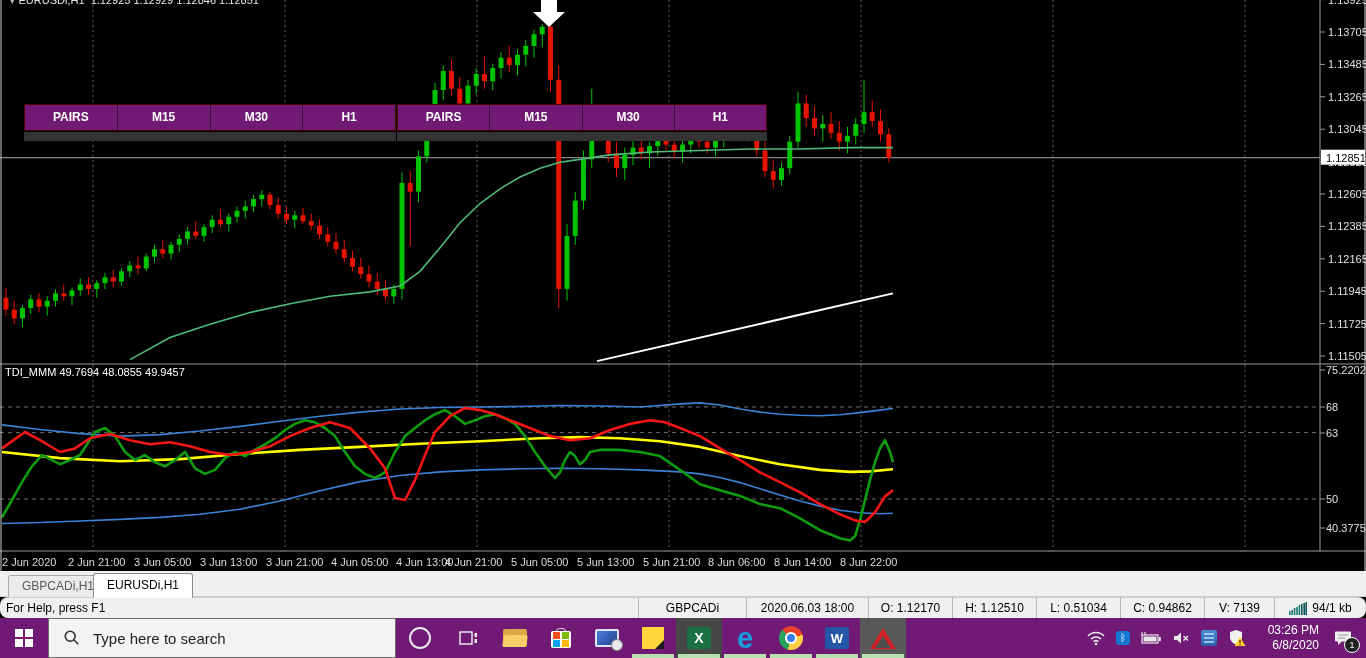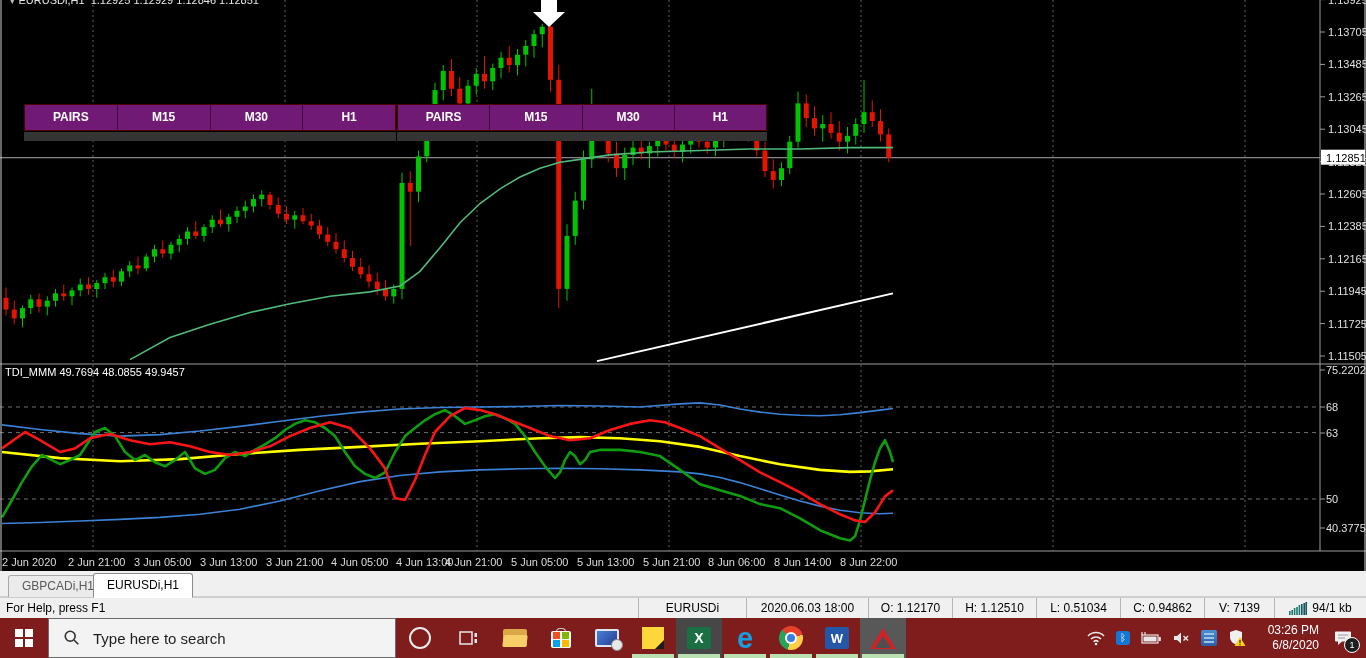--- a/index.html
+++ b/index.html
@@ -21,29 +21,29 @@
   #tab-bar{position:absolute;top:571px;left:0;width:1366px;height:26px;background:#f0f0f0;
            border-bottom:1px solid #d0d0d0;box-sizing:border-box;}
   .tab{position:absolute;height:21px;line-height:21px;padding:0 13px;font-size:12px;
        border-radius:3px 3px 0 0;box-sizing:content-box;}
   .tab.inactive{top:4px;left:8px;color:#5a5a5a;background:#ebebeb;border:1px solid #a8a8a8;border-bottom:none;text-align:center;}
   .tab.active{top:2px;left:93px;height:23px;line-height:23px;color:#000;background:#fff;
               border:1px solid #8a8a8a;border-bottom:1px solid #fff;z-index:2;}
   
   #status-bar{position:absolute;top:597px;left:0;width:1366px;height:21px;background:#f0f0f0;
               border-top:1px solid #cdcdcd;box-sizing:border-box;display:flex;align-items:center;
-              font-size:12px;color:#000;}
+              font-size:12px;color:#000;border-radius:8px;}
   .sb-help{flex:1;padding-left:6px;}
   .sb-seg{border-left:1px solid #b5b5b5;height:100%;display:flex;align-items:center;justify-content:center;
           padding:0 8px;box-sizing:border-box;white-space:nowrap;}
   .sb-seg.w1{min-width:108px}.sb-seg.w2{min-width:122px}.sb-seg.w3{min-width:84px}
   .sb-seg.w4{min-width:70px}.sb-seg.w5{min-width:92px}
   .sb-net svg{margin-right:5px;}
   
-  #taskbar{position:absolute;top:618px;left:0;width:1366px;height:40px;background:#7f1d1d;}
+  #taskbar{position:absolute;top:618px;left:0;width:1366px;height:40px;background:#701a75;}
   .tb-start{position:absolute;left:0;top:0;width:48px;height:40px;display:flex;align-items:center;justify-content:center;}
   .win-logo{display:grid;grid-template-columns:8px 8px;grid-gap:2px;}
   .win-logo i{width:8px;height:8px;background:#fff;}
   .tb-search{position:absolute;left:48px;top:0;width:348px;height:40px;background:#f3f3f3;
              display:flex;align-items:center;border:1px solid #6c6c6c;box-sizing:border-box;}
   .tb-search .mag{margin:0 12px 0 14px;}
   .tb-search-text{font-size:15px;color:#1f1f1f;}
   .tb-btn{position:absolute;top:0;width:48px;height:40px;display:flex;align-items:center;justify-content:center;}
   .cortana-ring{width:18px;height:18px;border:2.5px solid #eaeaea;border-radius:50%;}
   .tb-apps{position:absolute;left:492px;top:0;height:40px;display:flex;}
@@ -427,21 +427,21 @@
     <div id="tdi-label">TDI_MMM 49.7694 48.0855 49.9457</div>
   </div>
 
   <div id="tab-bar">
     <div class="tab inactive">GBPCADi,H1</div>
     <div class="tab active">EURUSDi,H1</div>
   </div>
 
   <div id="status-bar">
     <div class="sb-help">For Help, press F1</div>
-    <div class="sb-seg w1">EURUSDi</div>
+    <div class="sb-seg w1">GBPCADi</div>
     <div class="sb-seg w2">2020.06.03 18:00</div>
     <div class="sb-seg w3">O: 1.12170</div>
     <div class="sb-seg w3">H: 1.12510</div>
     <div class="sb-seg w3">L: 0.51034</div>
     <div class="sb-seg w3">C: 0.94862</div>
     <div class="sb-seg w4">V: 7139</div>
     <div class="sb-seg w5 sb-net">
       <svg width="18" height="13">
         <rect x="0" y="9" width="1.6" height="4" fill="#1a7a6e"></rect>
           <rect x="2.4" y="8" width="1.6" height="5" fill="#1a7a6e"></rect>

